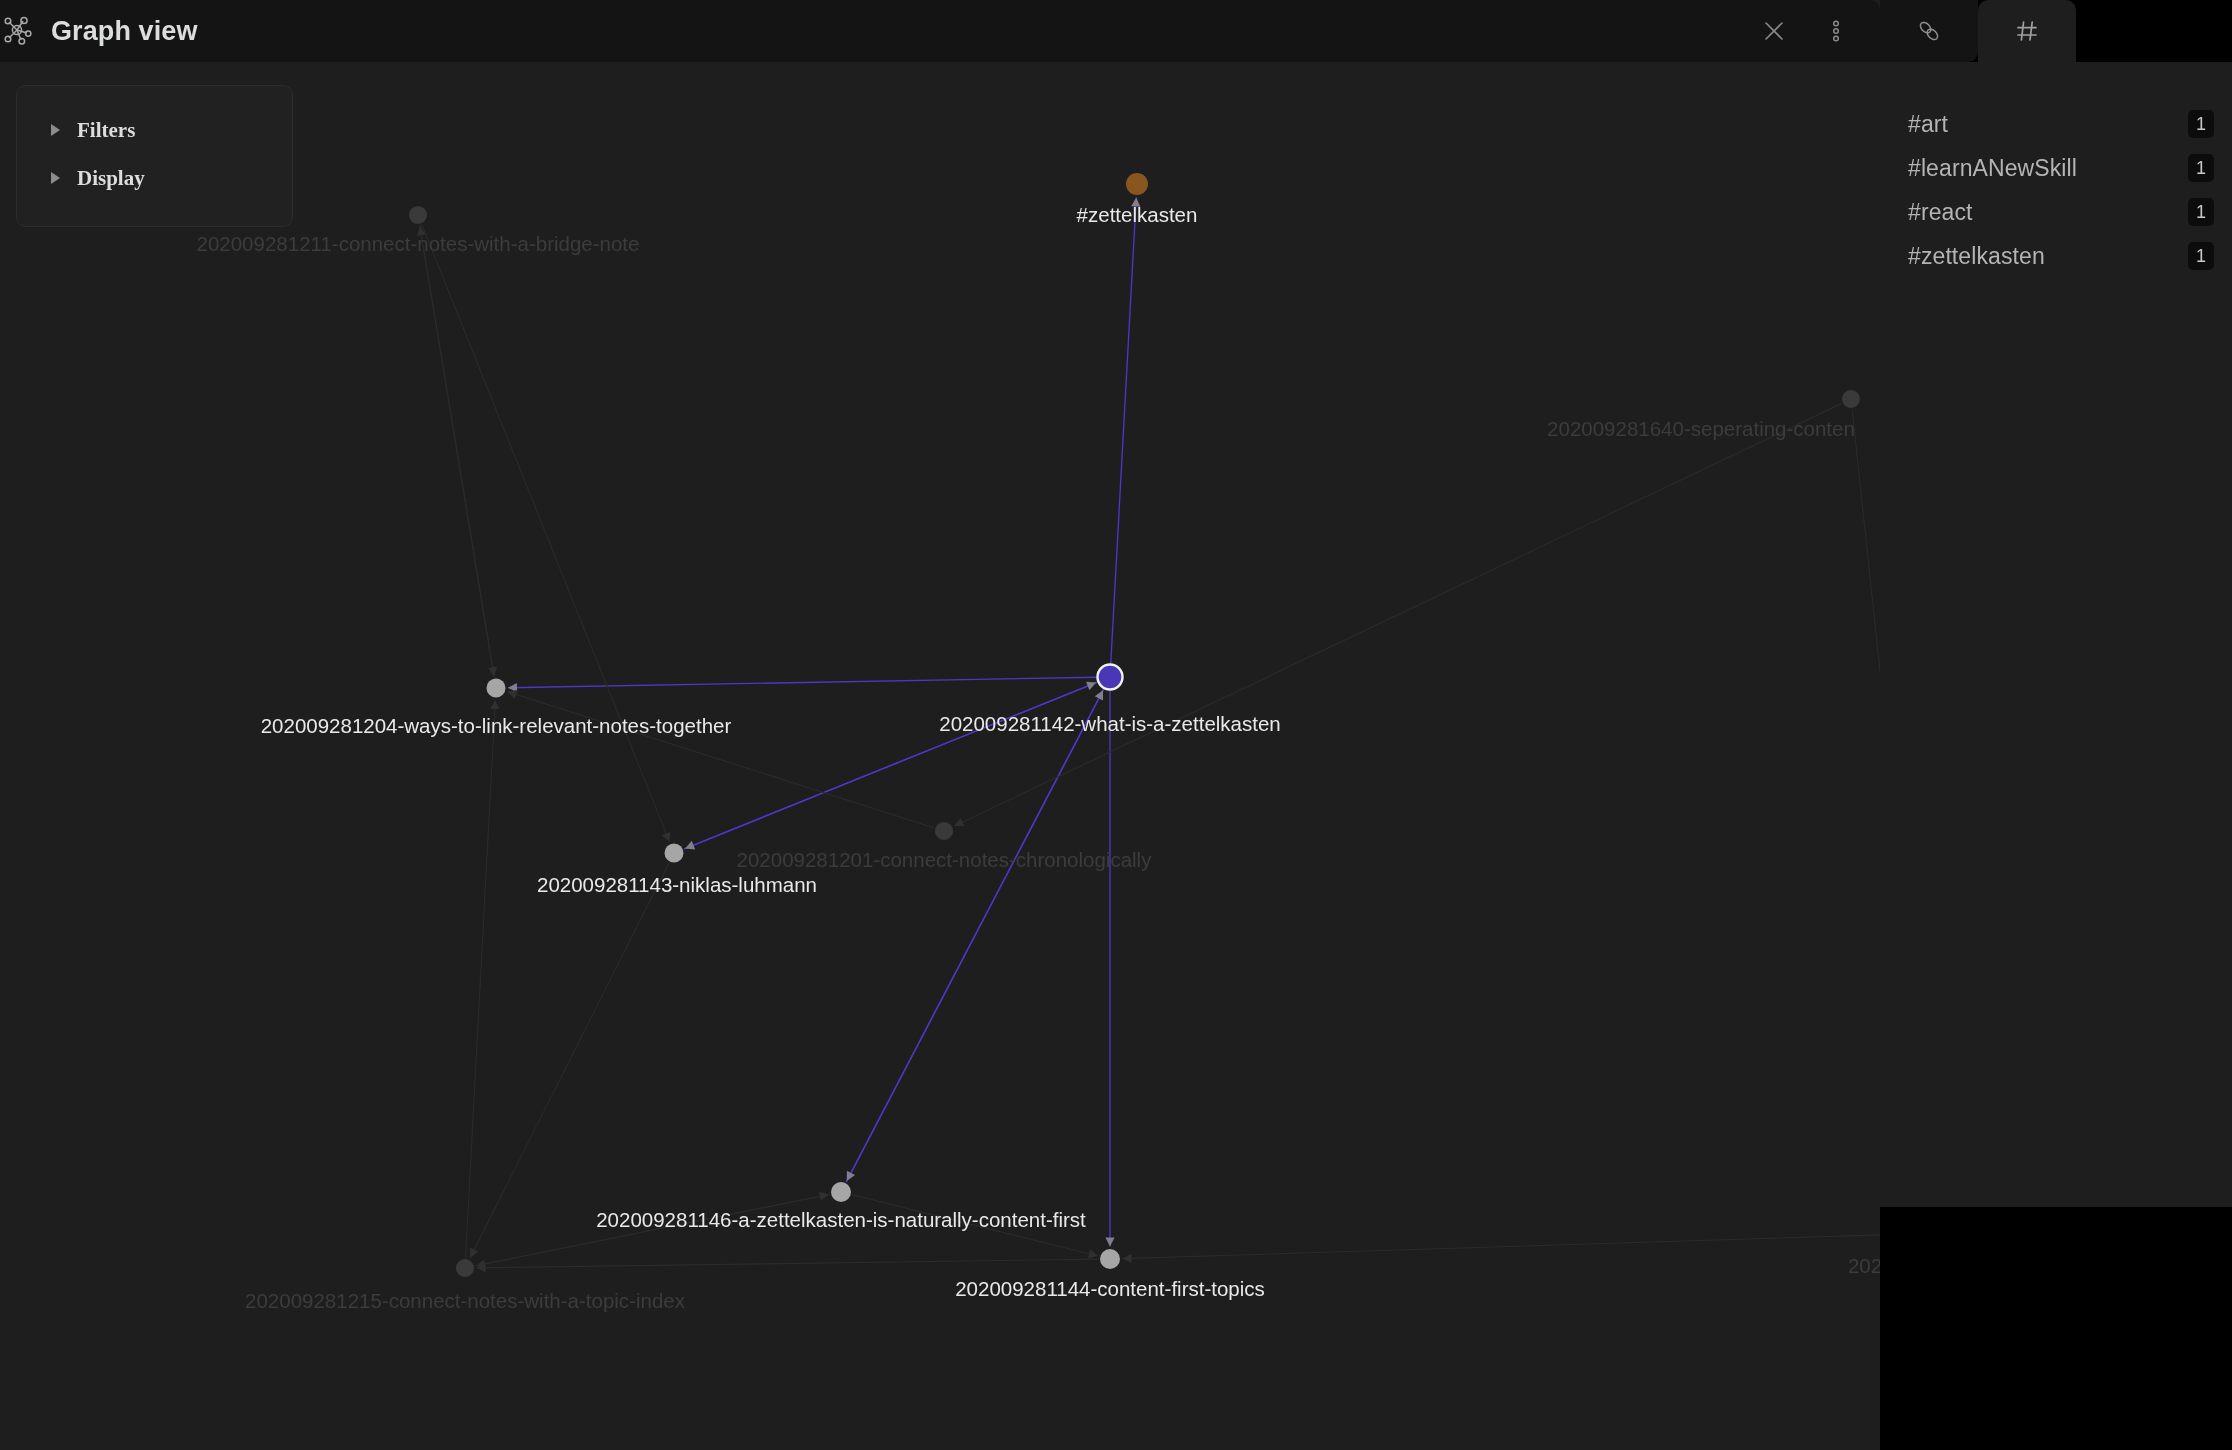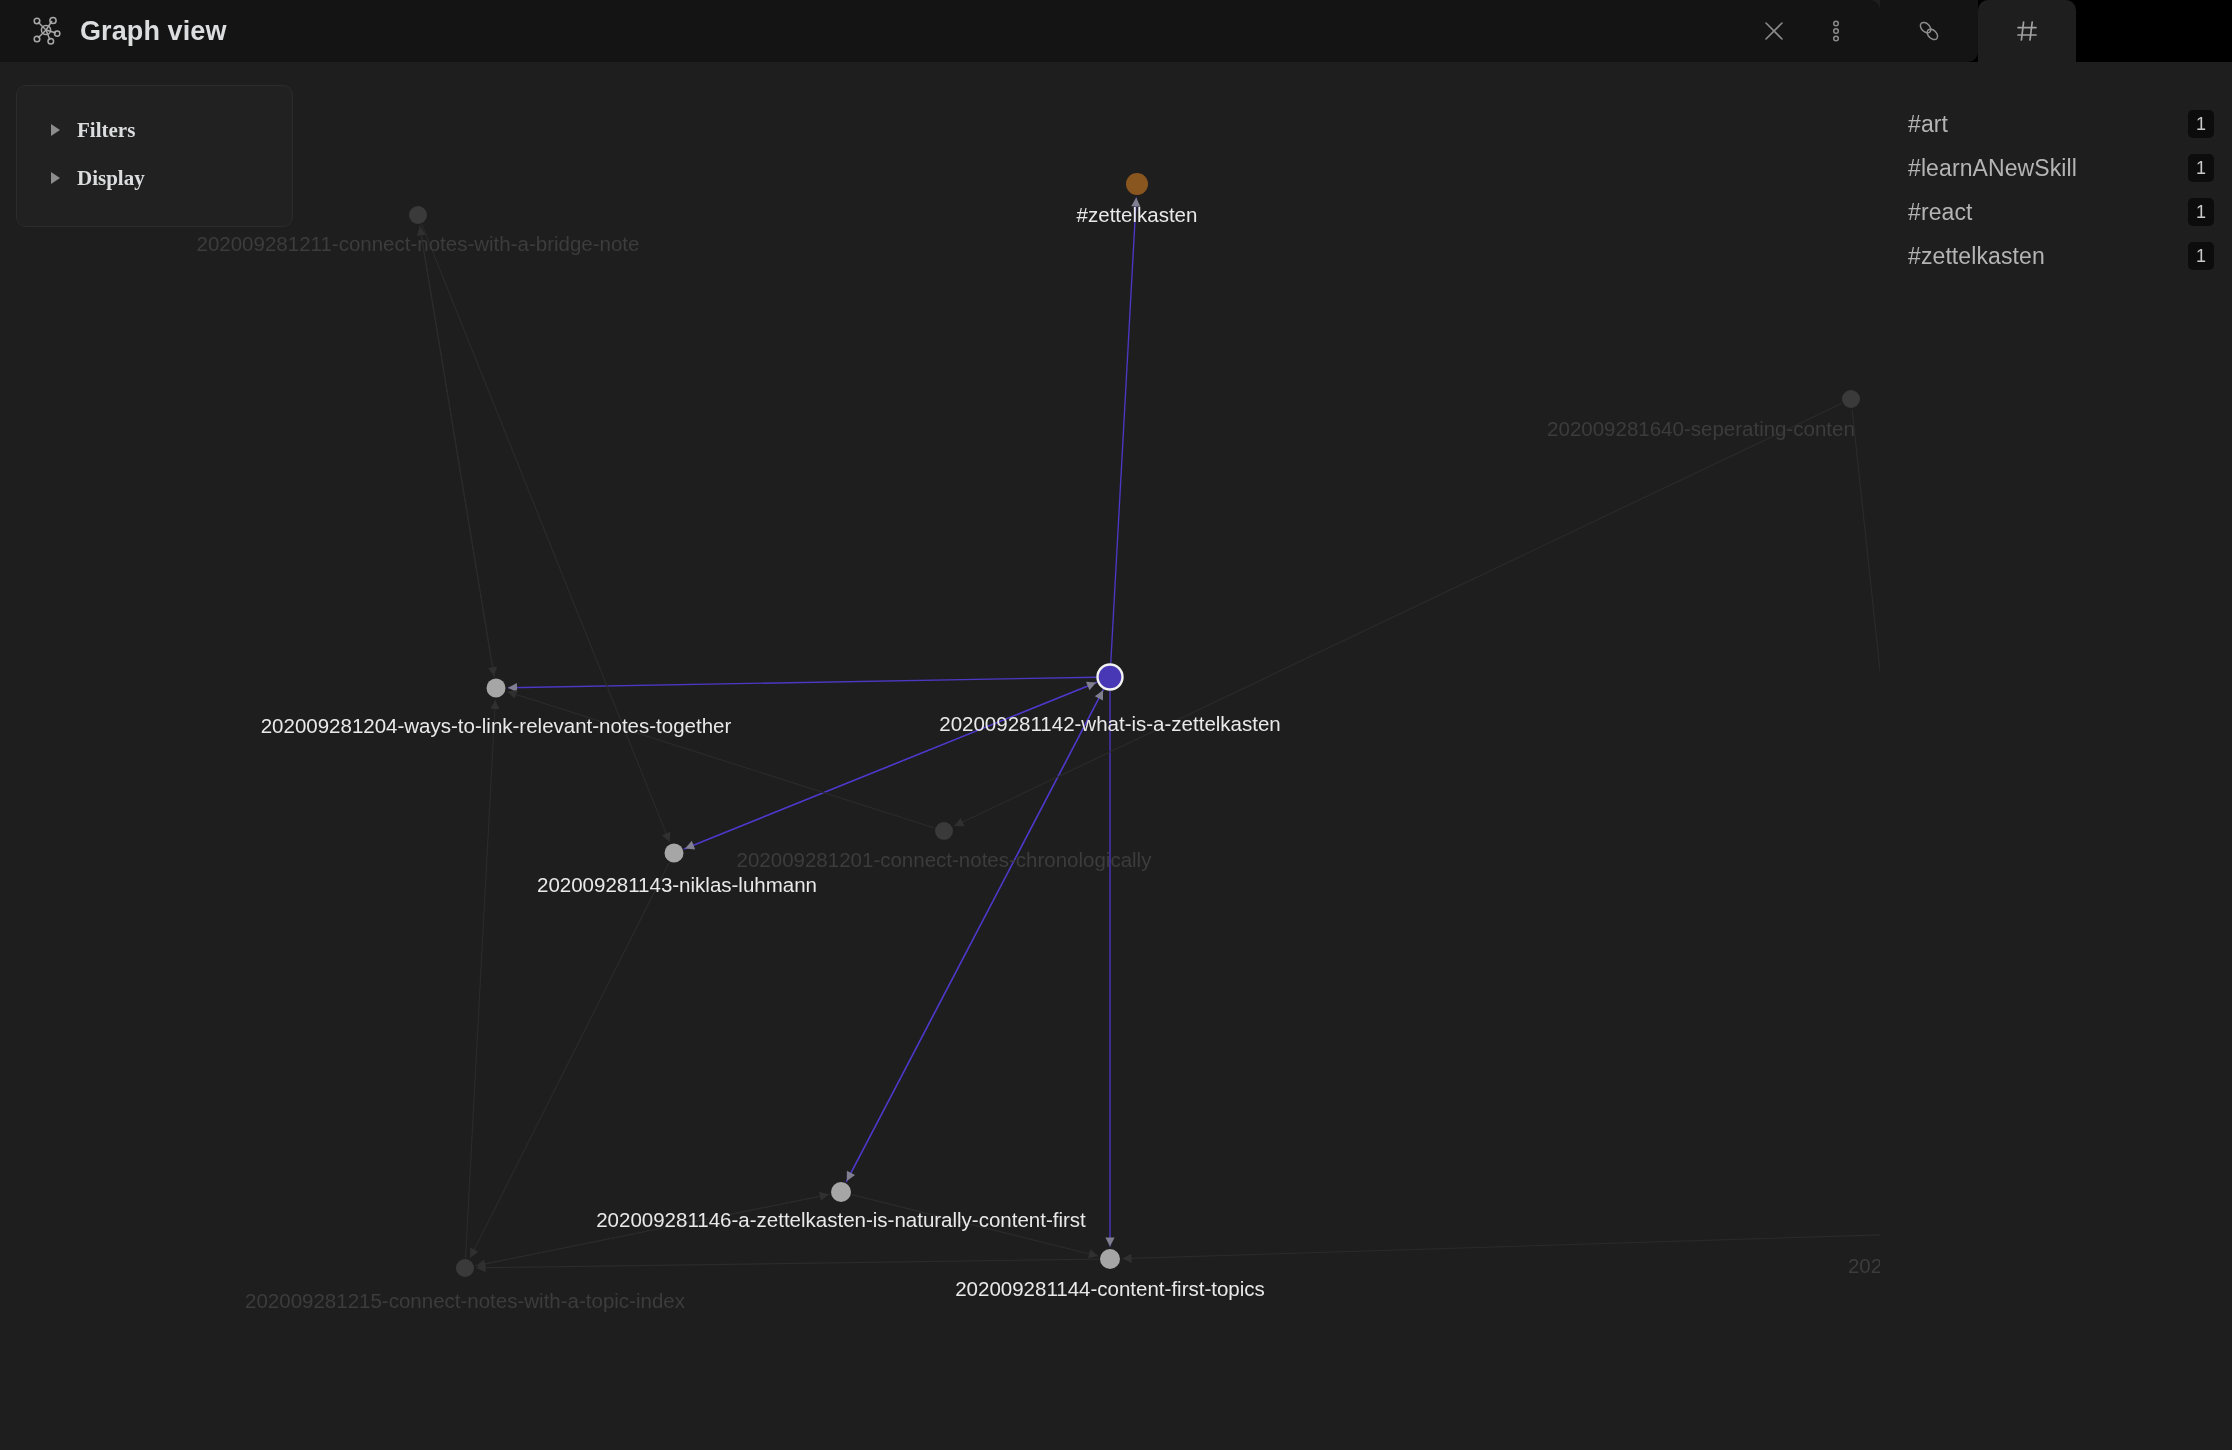--- a/index.html
+++ b/index.html
@@ -30,21 +30,21 @@
   
   #graph-titlebar {
     position: absolute;
     left: 0; top: 0;
     width: 1880px;
     height: 62px;
     background: #141414;
     border-top-right-radius: 10px;
     display: flex;
     align-items: center;
-    padding: 0 22px 0 30px;
+    padding: 0 22px 0 1px;
   }
   #graph-titlebar .title-icon {
     width: 34px; height: 34px;
     flex: 0 0 34px;
     display: flex; align-items: center; justify-content: center;
     opacity: .82;
   }
   #graph-titlebar .title-text {
     font-size: 27px;
     font-weight: bold;
@@ -120,21 +120,21 @@
   .edge.bright { stroke: #4b38c4; stroke-width: 1.35px; fill: none; }
   .edge.dim    { stroke: #2b2b2b; stroke-width: 1.1px; fill: none; }
   .arrow.bright { fill: #7f7f91; }
   .arrow.dim    { fill: #303030; }
 
   
   #right-sidebar {
     position: absolute;
     left: 1880px; top: 0;
     width: 352px;
-    height: 1450px;
+    height: 1207px;
     background: #1e1e1e;
   }
   #sidebar-tabbar {
     position: absolute;
     left: 0; top: 0;
     width: 352px;
     height: 62px;
     background: #000000;
     display: flex;
     align-items: flex-end;

